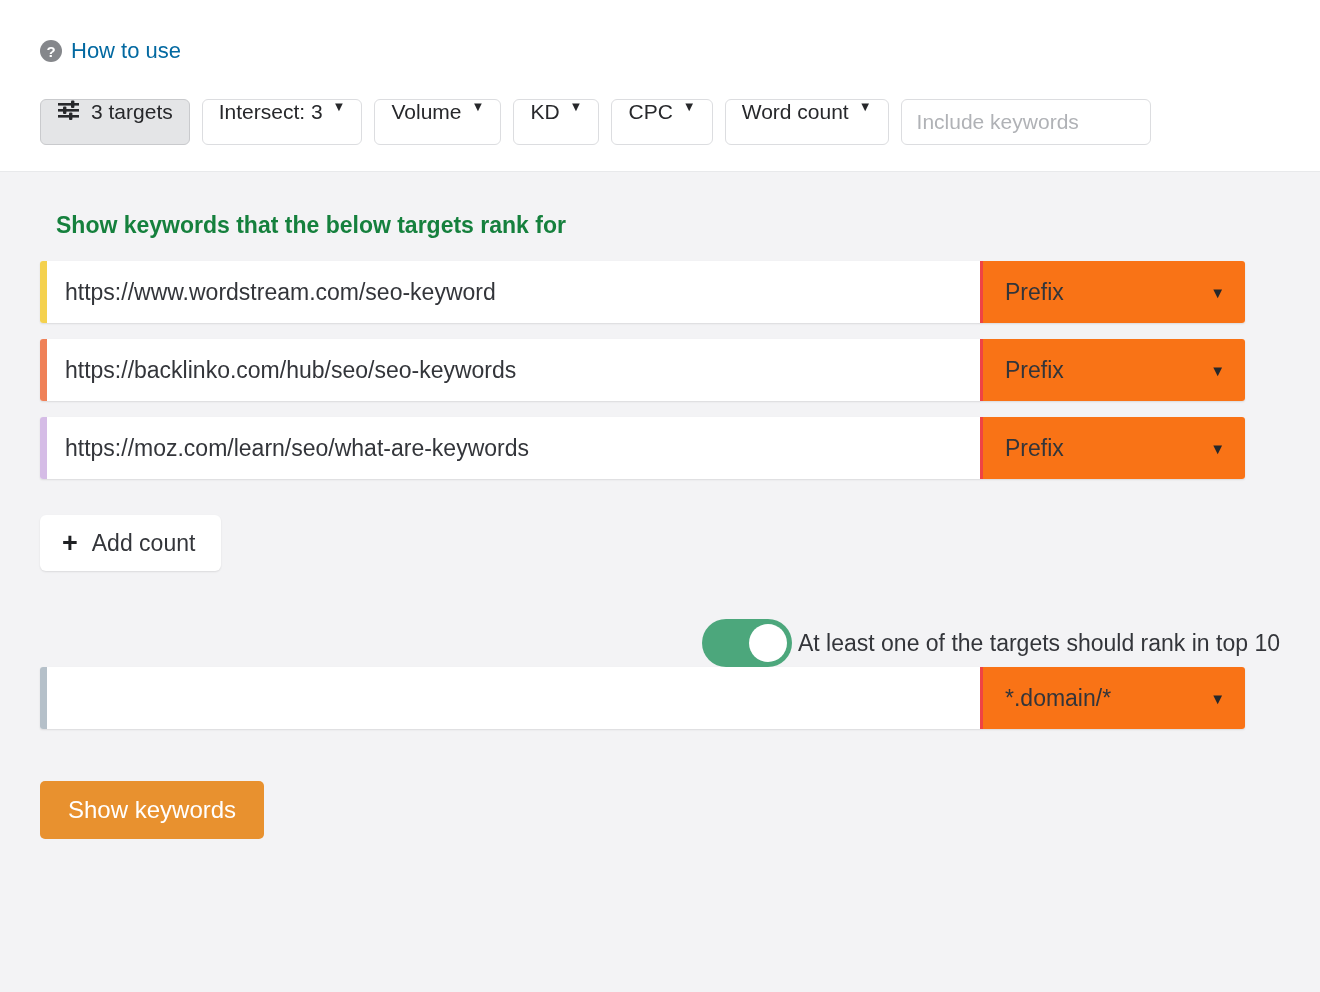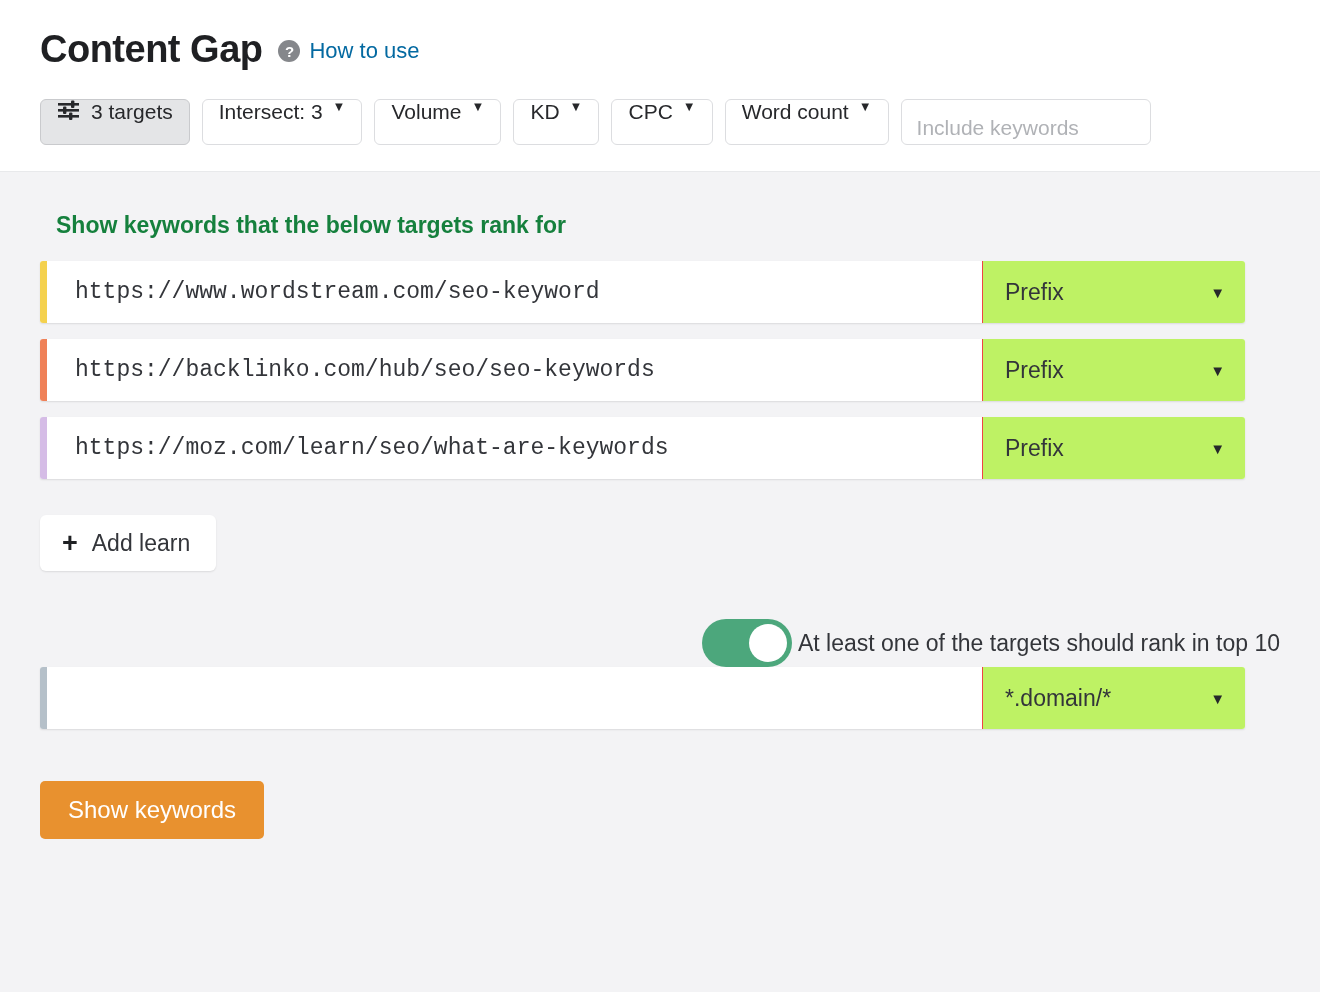--- a/index.html
+++ b/index.html
@@ -99,21 +99,22 @@
     display: block;
     flex: none;
   }
   .chip-input {
     height: 46px;
     box-sizing: border-box;
     border: 1px solid #DCDDE0;
     border-radius: 6px;
     background: #ffffff;
     display: flex;
-    padding: 16px 15px;
+    align-items: center;
+    padding: 4px 15px;
     font-size: 21px;
     color: #B0B2B6;
     width: 250px;
     overflow: hidden;
     white-space: nowrap;
     flex: none;
   }
 
   
   .body {
@@ -143,39 +144,39 @@
   }
   .accent {
     width: 7px;
     flex: none;
   }
   .target-input {
     flex: 1;
     border: none;
     outline: none;
     background: transparent;
-    font-family: Liberation Mono, monospace;
+    font-family: Liberation Sans, sans-serif;
     font-size: 23px;
     color: #33353A;
-    padding: 0 0 0 28px;
+    padding: 0 0 0 18px;
     min-width: 0;
   }
   .target-input::placeholder { color: #B0B2B6; }
   .mode-select {
     width: 220px;
     flex: none;
-    border-left: 1px solid #ef4444;
+    border-left: 3px solid #ef4444;
     display: flex;
     align-items: center;
     justify-content: space-between;
     padding: 0 20px 0 22px;
     font-size: 23px;
     color: #33353A;
     cursor: pointer;
-    background: #bef264;
+    background: #f97316;
     text-align: right;
   }
   .mode-select .caret { font-size: 15px; color: #27282B; }
 
   
   .add-target {
     margin-top: 20px;
     height: 56px;
     box-sizing: border-box;
     background: #ffffff;
@@ -246,21 +247,20 @@
     font-size: 24px;
     cursor: pointer;
   }
 </style>
 </head>
 <body>
 
 <div class="header">
 
   <div class="title-row">
-    <h1 class="page-title">Content Gap</h1>
     <div class="howto">
       <span class="help-icon">?</span>
       <span class="howto-label">How to use</span>
     </div>
   </div>
 
   <div class="filterbar">
 
     <div class="chip active">
       <svg class="slider-icon" width="24" height="20" viewBox="0 0 24 20" aria-hidden="true">
@@ -332,21 +332,21 @@
     <div class="accent" style="background:#D5BCE6"></div>
     <input class="target-input" type="text" value="https://moz.com/learn/seo/what-are-keywords" style="">
     <div class="mode-select">
       <span>Prefix</span>
       <span class="caret">▼</span>
     </div>
   </div>
 
   <button class="add-target">
     <span class="plus">+</span>
-    <span>Add learn</span>
+    <span>Add count</span>
   </button>
 
   <div class="toggle-row">
     <div class="toggle">
       <div class="knob"></div>
     </div>
     <span class="toggle-label">At least one of the targets should rank in top 10</span>
   </div>
 
 

